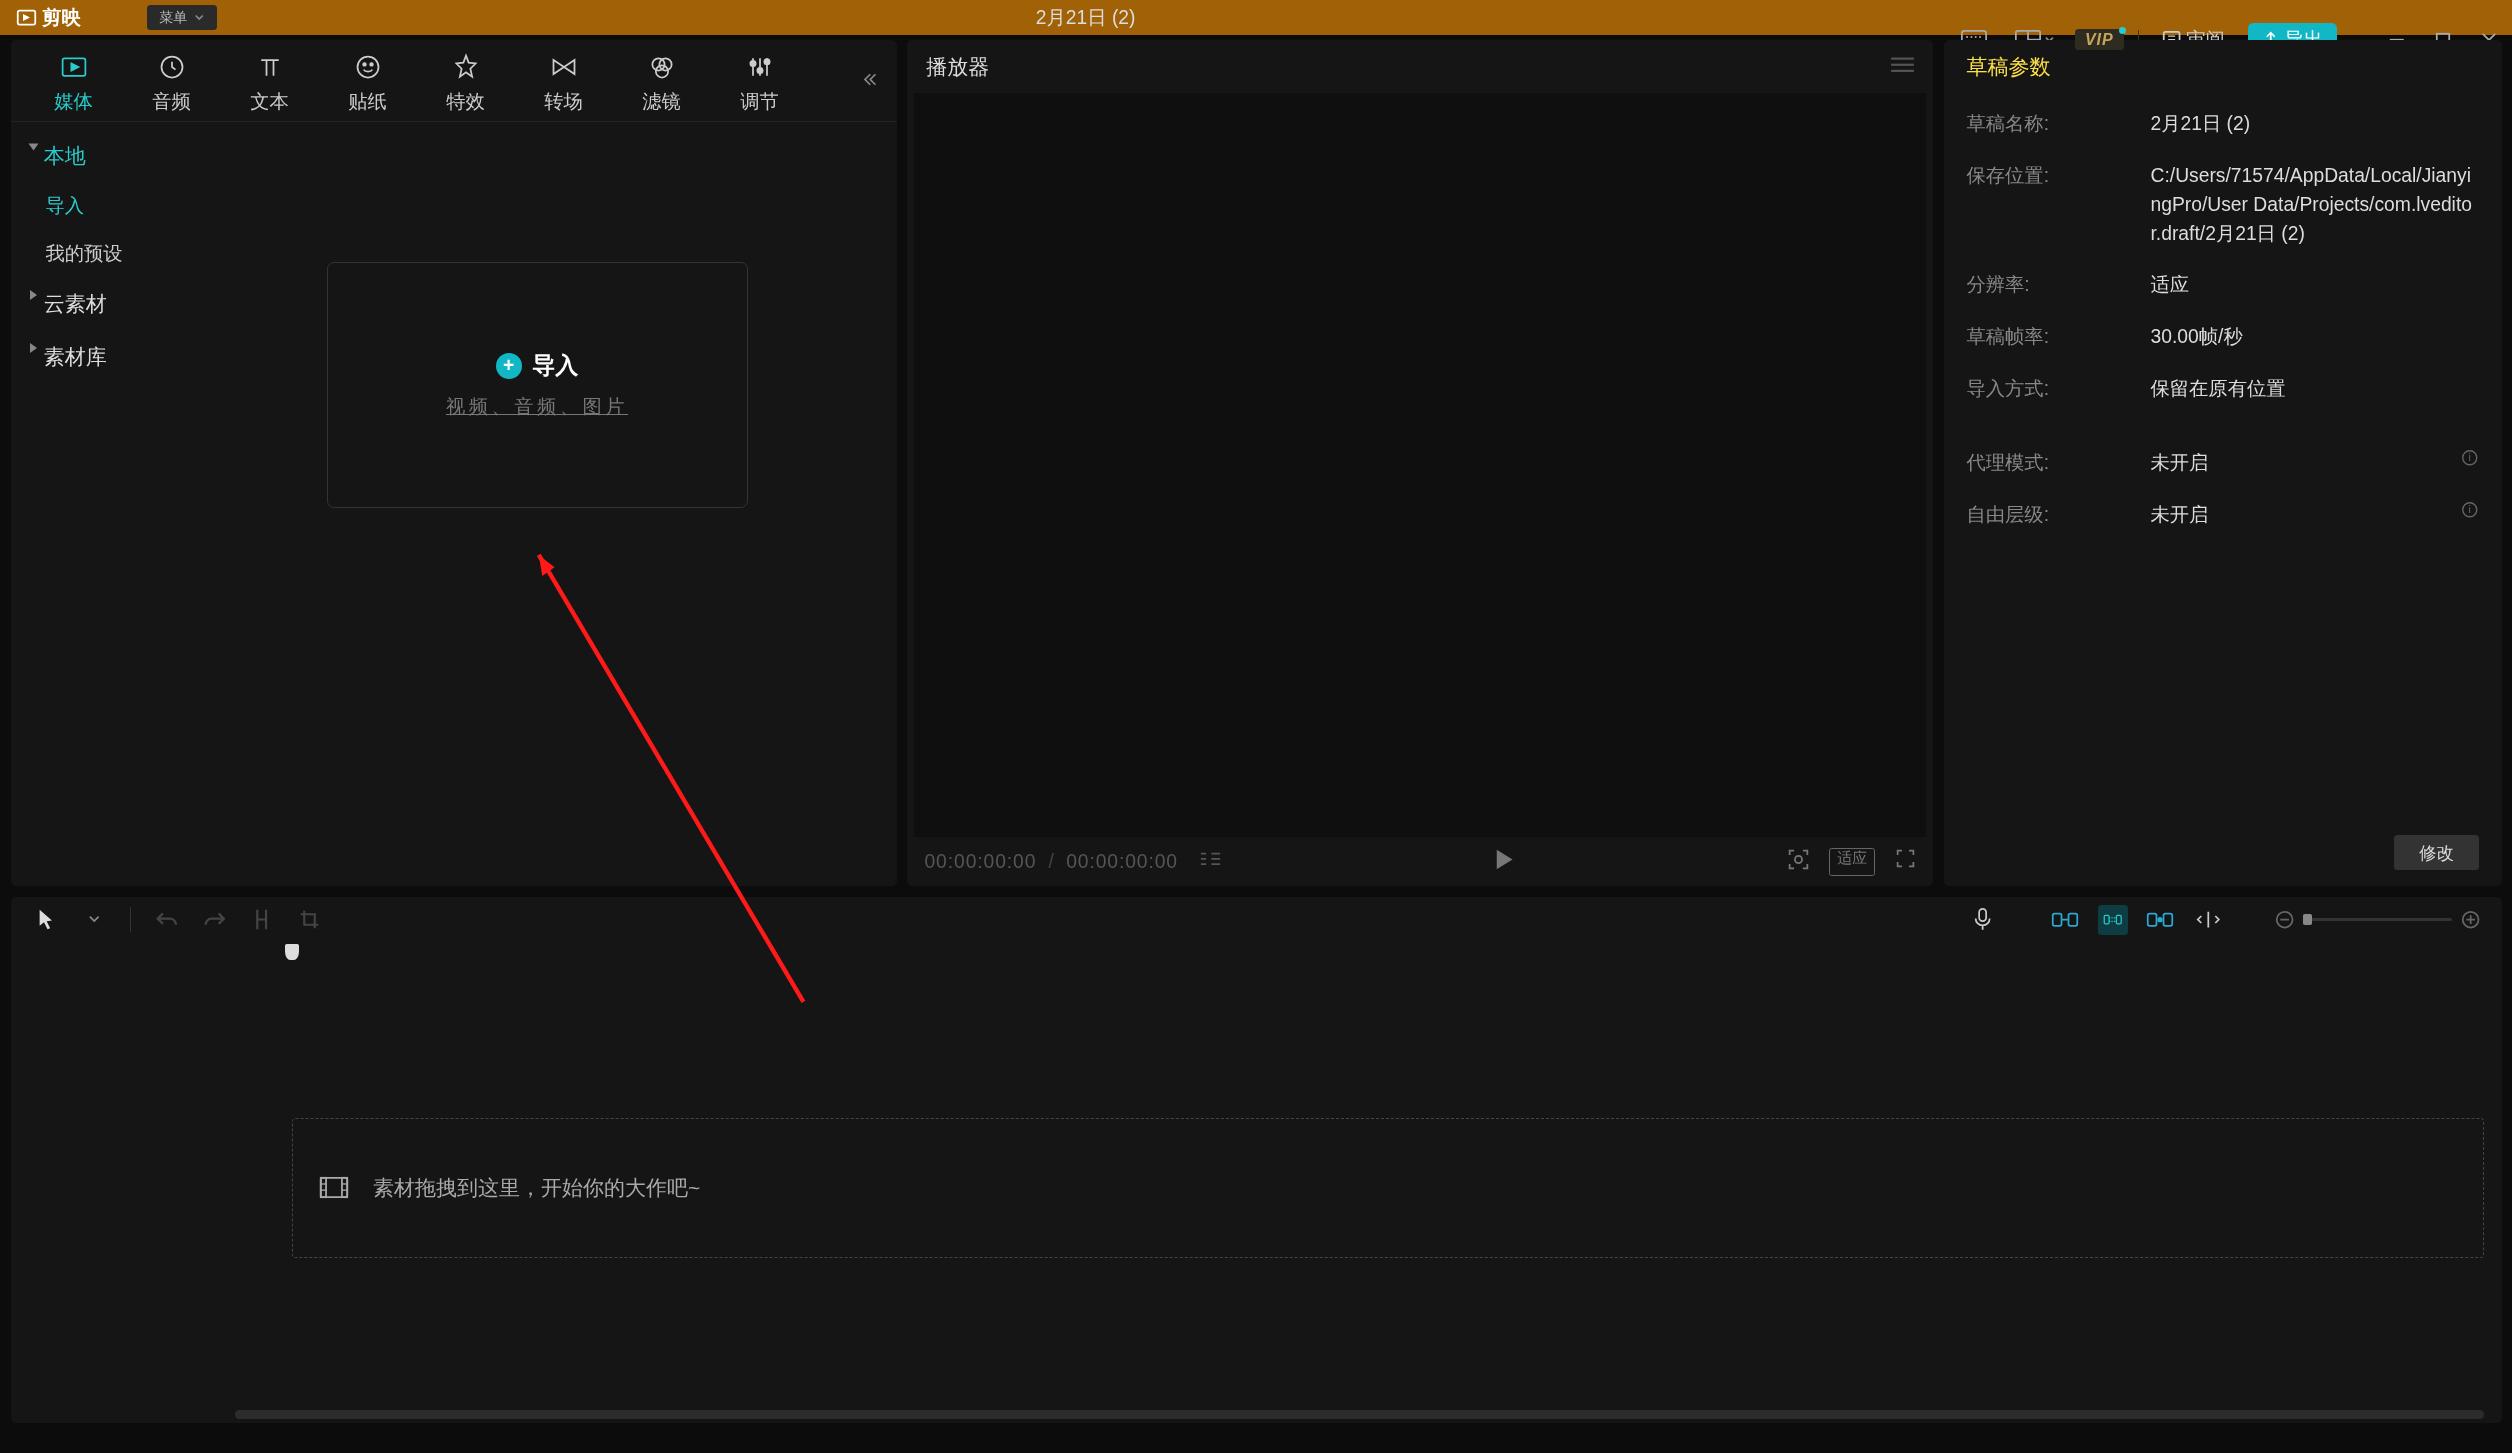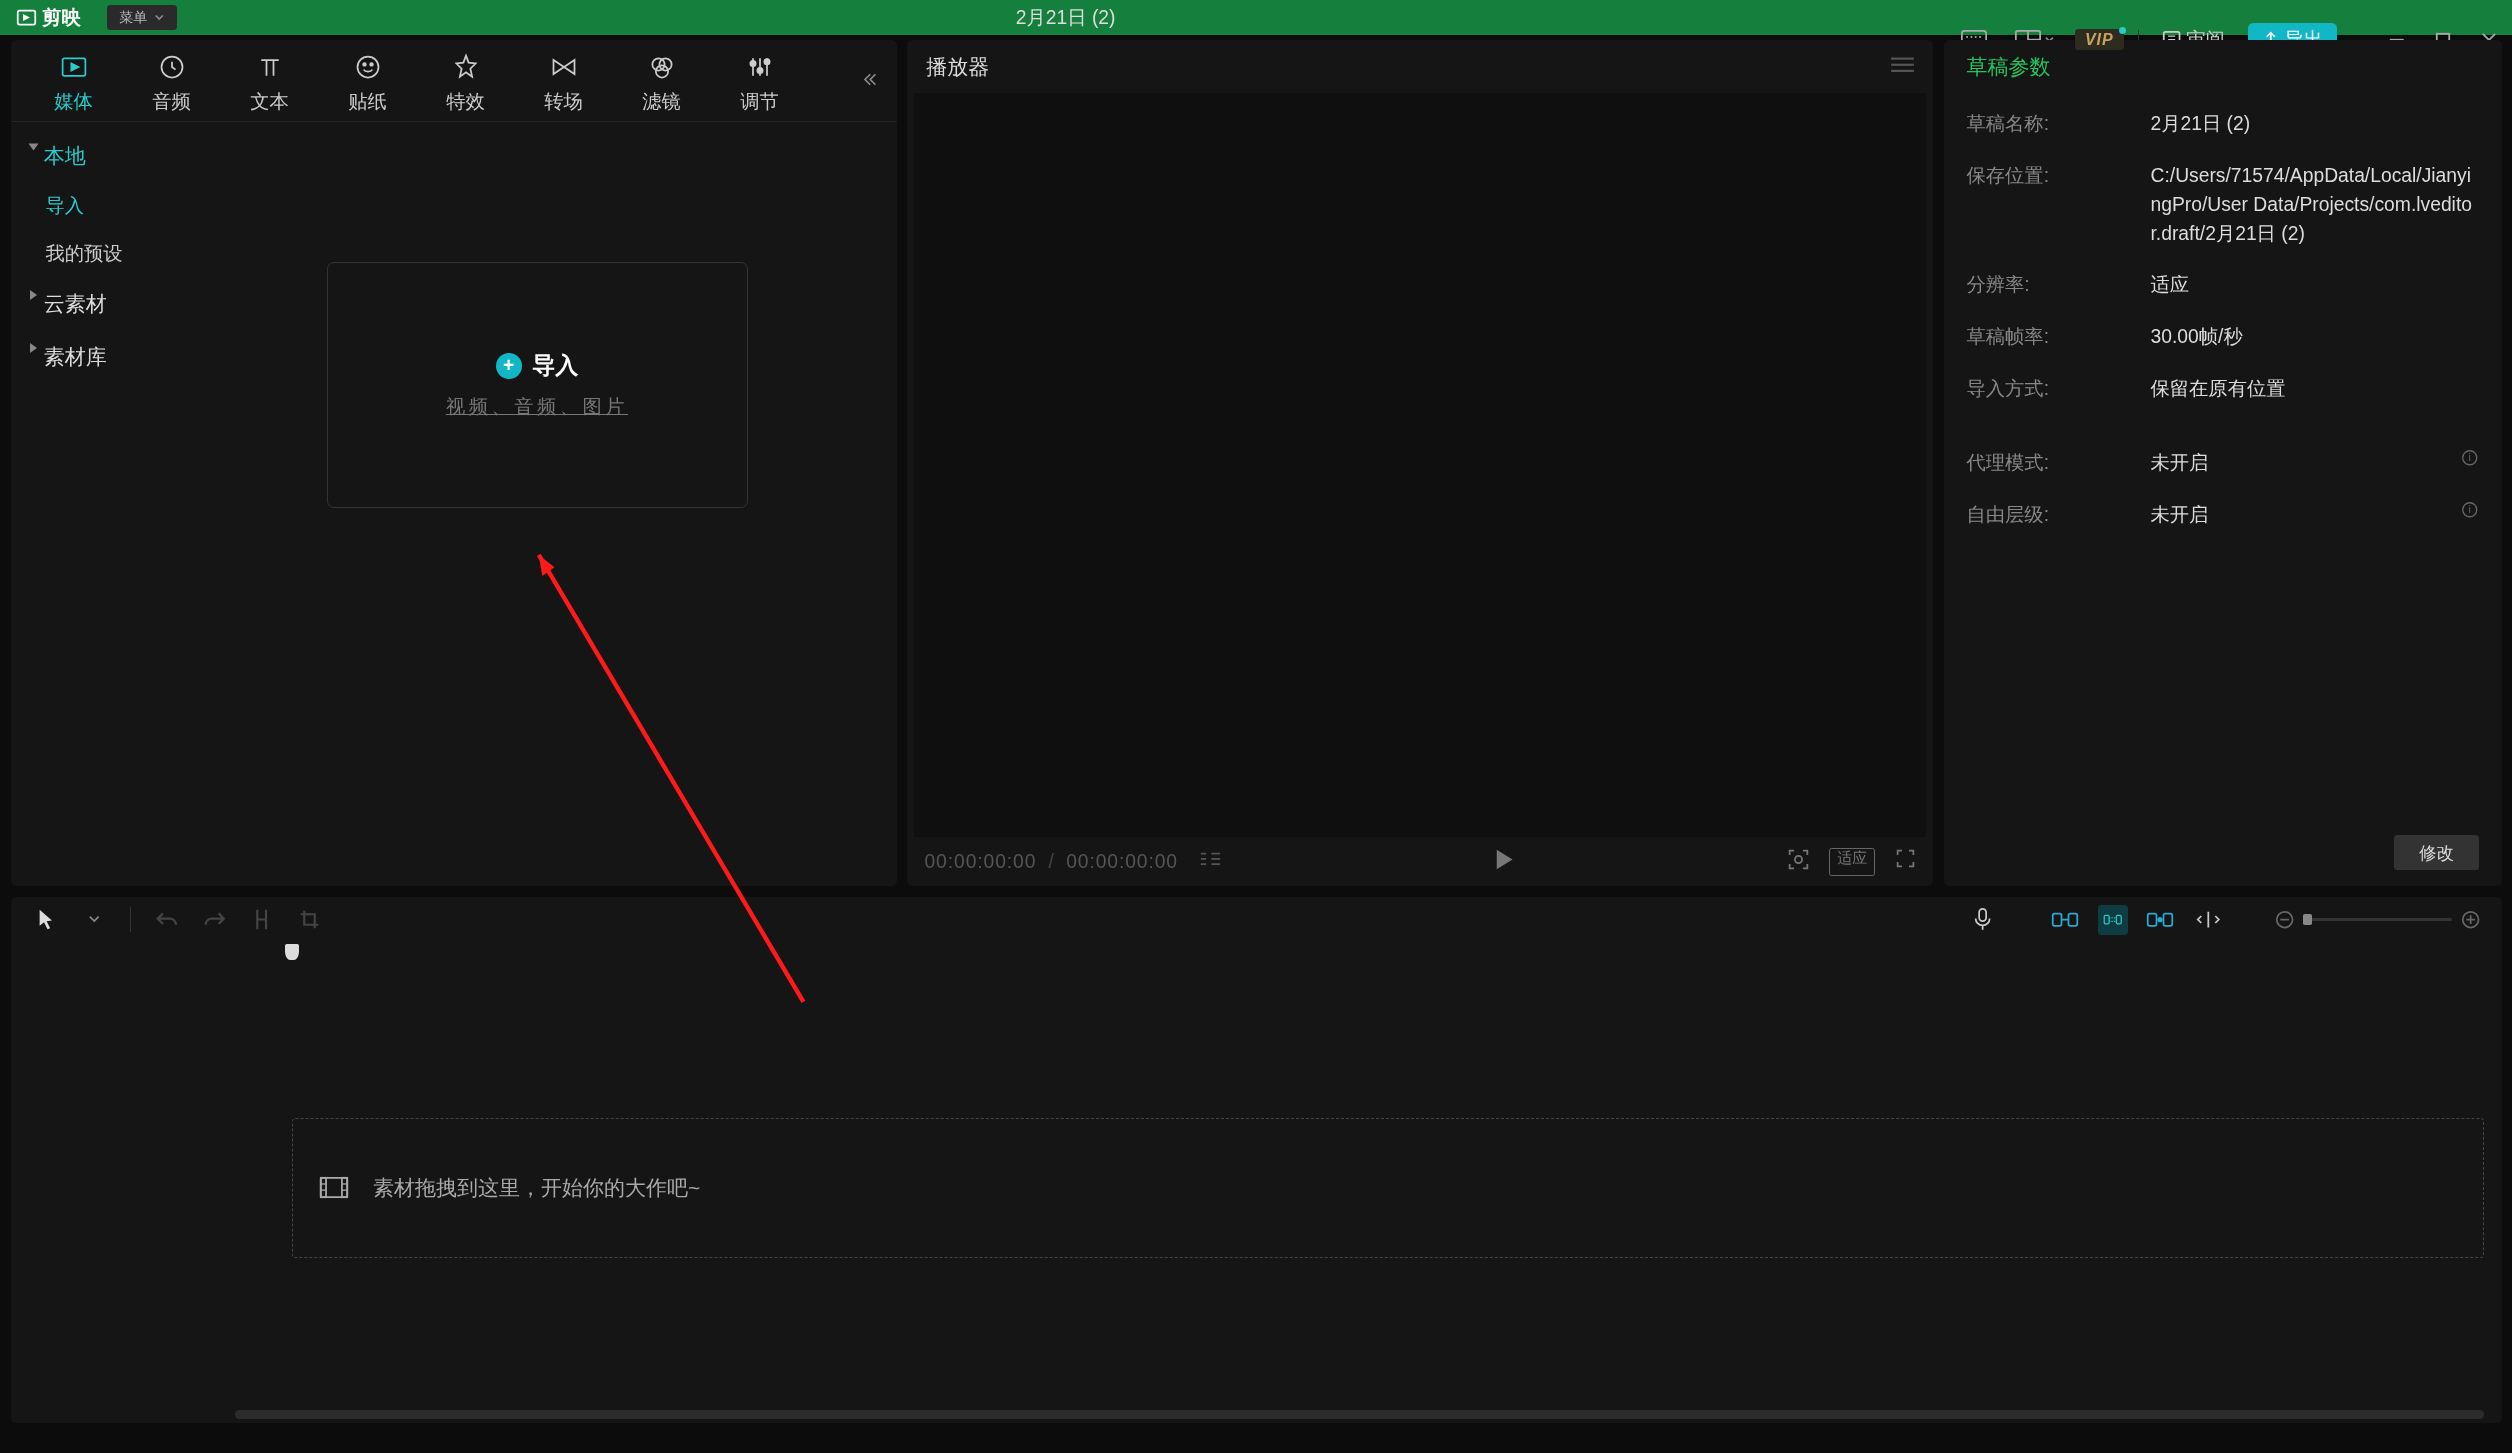--- a/index.html
+++ b/index.html
@@ -1,19 +1,19 @@
 <!DOCTYPE html>
 <html style="font-size:14px"><head>
 <meta charset="utf-8">
 <style>
 * { margin:0; padding:0; box-sizing:border-box; font-family:"Microsoft YaHei","PingFang SC",sans-serif; -webkit-font-smoothing:antialiased; }
 html,body { width:2512px; height:1453px; background:#0c0c0c; color:#ccc; overflow:hidden; }
 .root { position:relative; width:2512px; height:1453px; background:#0c0c0c; }
 
-.titlebar { height:35px; display:flex; align-items:center; background:#15803d; padding:0 7px; }
+.titlebar { height:35px; display:flex; align-items:center; background:#a16207; padding:0 7px;gap:40px; }
 .tb-logo { display:flex; align-items:center; gap:5.3px; color:#fff; font-size:19.3px; font-weight:bold; padding:0 8.8px; }
 .tb-logo svg { width:21px; height:21px; }
 .tb-menu { margin-left:17.5px; background:#2a2a2a; border-radius:3.5px; padding:3.5px 12.3px; color:#bbb; font-size:14px; display:flex; align-items:center; gap:7px; cursor:pointer; }
 .tb-title { flex:1; text-align:center; color:#ddd; font-size:19.3px; font-weight:500; }
 .tb-right { display:flex; align-items:center; gap:14px;margin-top:44px; }
 .tb-icon-btn { display:flex; align-items:center; justify-content:center; padding:3.5px 7px; color:#aaa; cursor:pointer; border-radius:3.5px; }
 .tb-vip { background:#2e2b21; color:#c9a55c; padding:1.8px 10.5px; border-radius:3.5px; font-weight:bold; font-size:16px; position:relative; font-style:italic; letter-spacing:0.9px; }
 .tb-vip::after { content:''; position:absolute; top:-1.8px; right:-1.8px; width:7px; height:7px; background:#29cccc; border-radius:50%; }
 .tb-review { display:flex; align-items:center; gap:5.3px; color:#ccc; font-size:19.3px; padding:3.5px 8.8px; cursor:pointer; border-radius:3.5px; }
 .tb-export { background:#12b7c5; color:#fff; padding:3.5px 14px; border-radius:5.3px; font-size:19.3px; display:flex; align-items:center; gap:5.3px; cursor:pointer; }
@@ -51,21 +51,21 @@
 .ham { color:#555; cursor:pointer; }
 .player-stage { flex:1; background:#0f0f0f; margin:0 7px; }
 .player-ctrl { height:49px; display:flex; align-items:center; padding:0 17.5px; color:#555; font-size:19.3px; gap:7px; }
 .pc-time { letter-spacing:0.9px; }
 .pc-gap { flex:1; display:flex; justify-content:center; }
 .pc-play { color:#666; cursor:pointer; padding:5.3px; }
 .pc-icons { display:flex; gap:19.3px; }
 .pc-ico { color:#666; cursor:pointer; }
 
 .props { flex:1; background:#151515; border-radius:5.3px; display:flex; flex-direction:column; }
-.props-h { height:53px; display:flex; align-items:center; padding:0 23px; color:#22c55e; font-size:21px; font-weight:500; }
+.props-h { height:53px; display:flex; align-items:center; padding:0 23px; color:#fde047; font-size:21px; font-weight:500; }
 .props-body { flex:1; padding:5.3px 23px; }
 .prow { display:flex; align-items:flex-start; padding:11.4px 0; font-size:19.3px; }
 .plabel { width:184px; color:#888; }
 .pval { flex:1; color:#ddd; line-height:1.5; word-break:break-all; }
 .picon { color:#666; margin-left:5.3px; cursor:pointer; }
 .props-divider { height:23px; }
 .props-foot { padding:8.8px 23px 16px; display:flex; justify-content:flex-end; }
 .modify-btn { background:#333; color:#ddd; padding:5.3px 24.6px; border-radius:3.5px; font-size:17.5px; cursor:pointer; }
 
 .timeline { margin:10.5px 10.5px 0 10.5px; border-radius:5.3px; overflow:hidden; height:526px; display:flex; flex-direction:column; }

